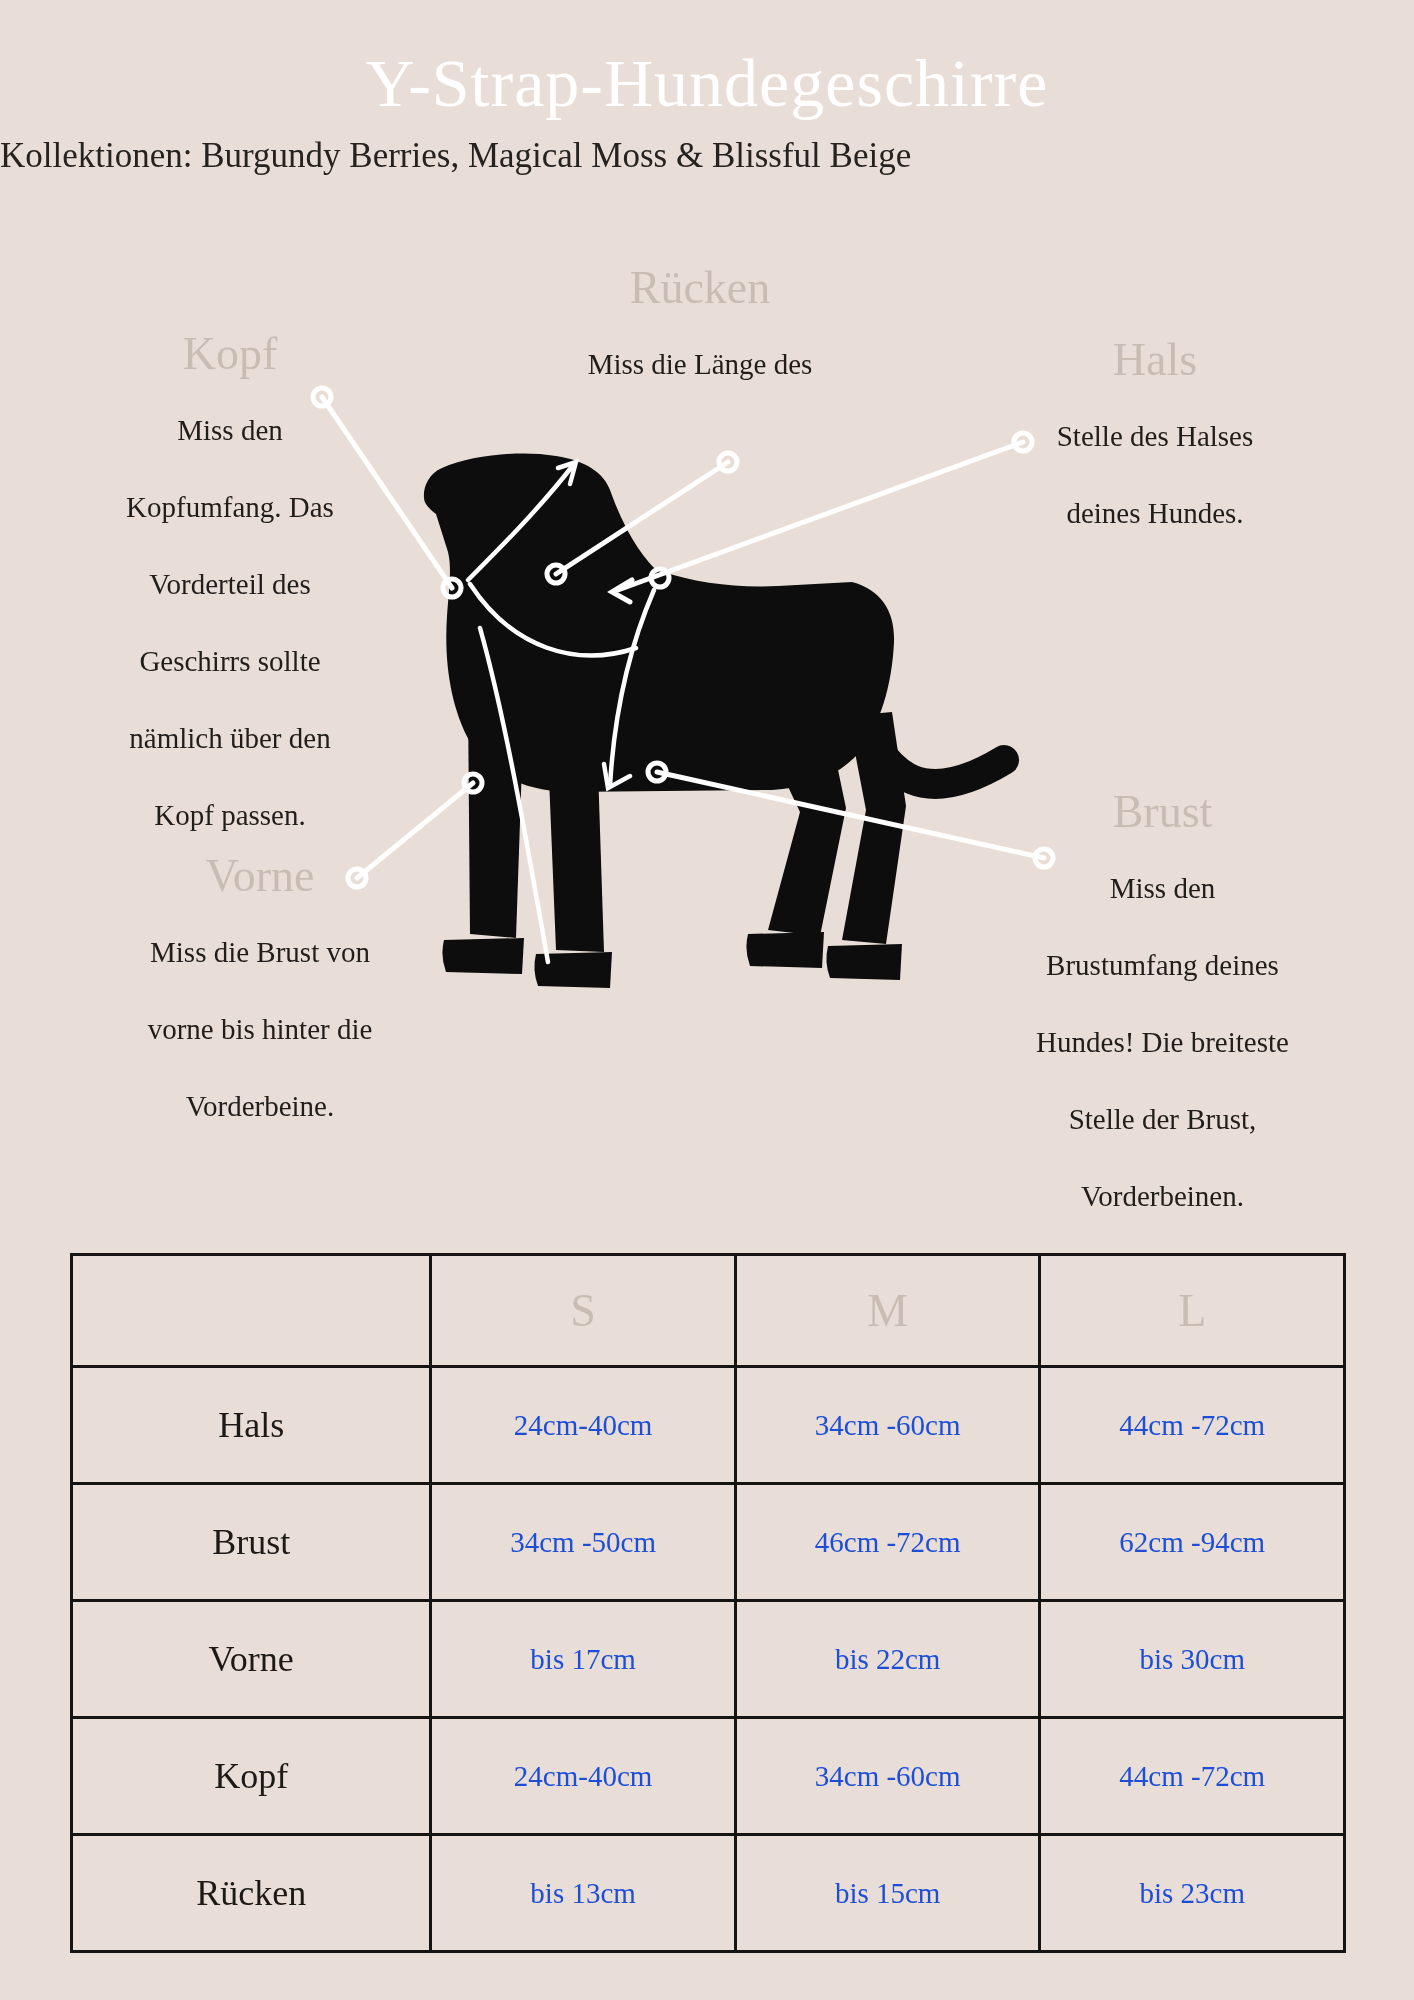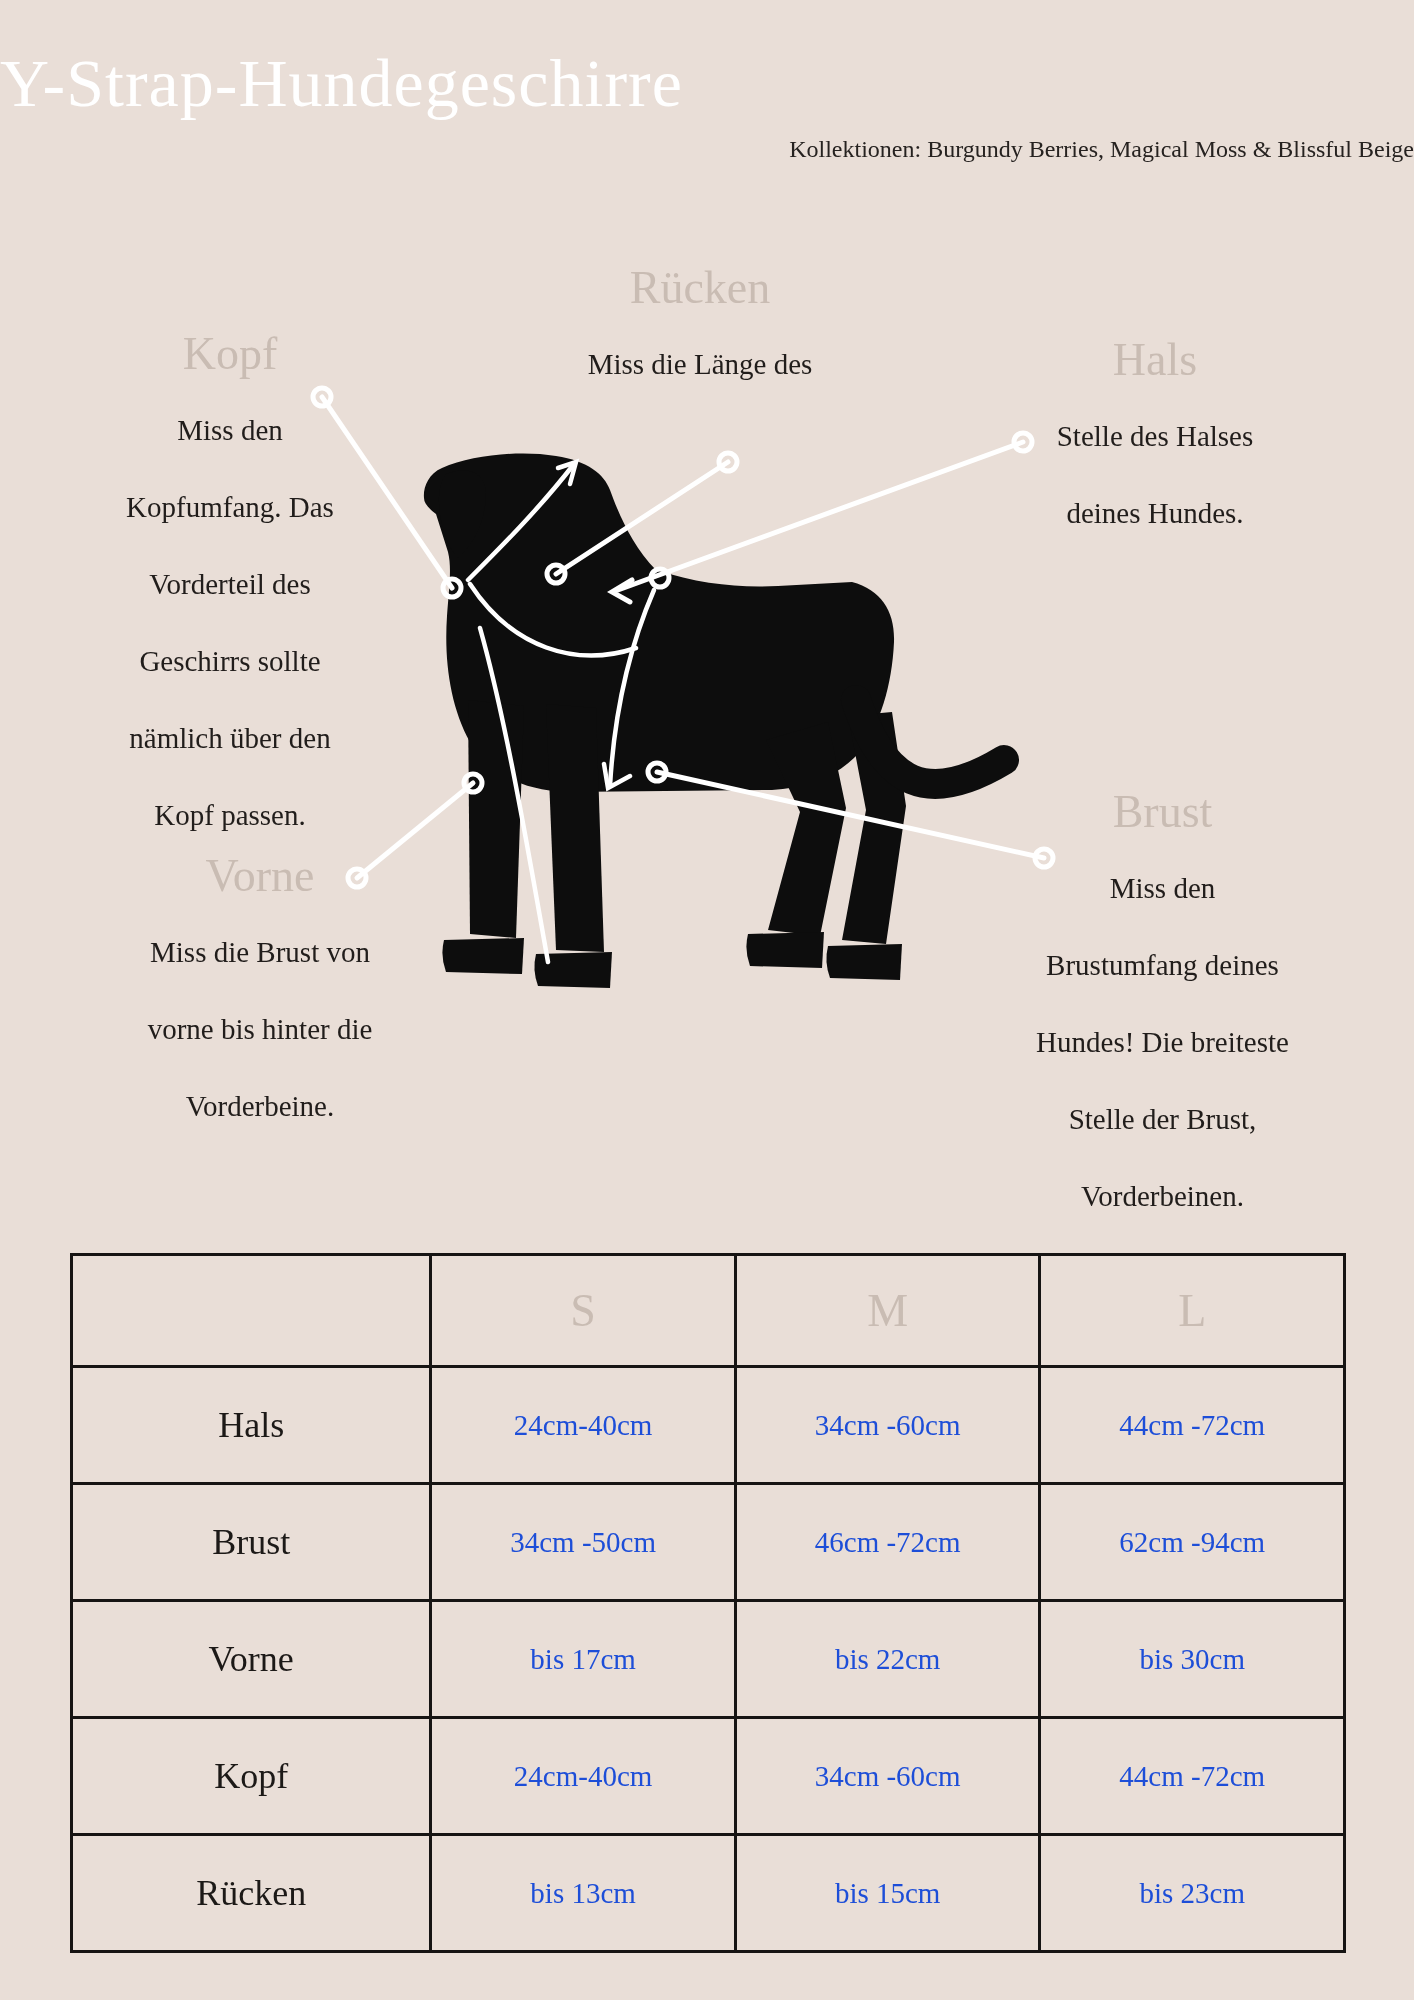--- a/index.html
+++ b/index.html
@@ -9,28 +9,28 @@
     font-family:"Liberation Serif","DejaVu Serif",serif;
     color:#211d1b;
     position:relative;
     overflow:hidden;
   }
   .poster{position:absolute;inset:0;}
 
   
   .title{
     position:absolute;top:44px;left:0;width:100%;
-    text-align:left;
+    text-align:center;
     font-size:68px;font-weight:300;letter-spacing:1px;
     color:#ffffff;
   }
   .subtitle{
     position:absolute;top:136px;left:0;width:100%;
-    text-align:right;
-    font-size:24px;font-weight:400;
+    text-align:left;
+    font-size:35px;font-weight:400;
     color:#262220;
   }
 
   
   .annot{position:absolute;text-align:center;}
   .annot-heading{
     font-size:46px;line-height:1.05;
     color:#c9bcb3;
     margin-bottom:16px;
   }

